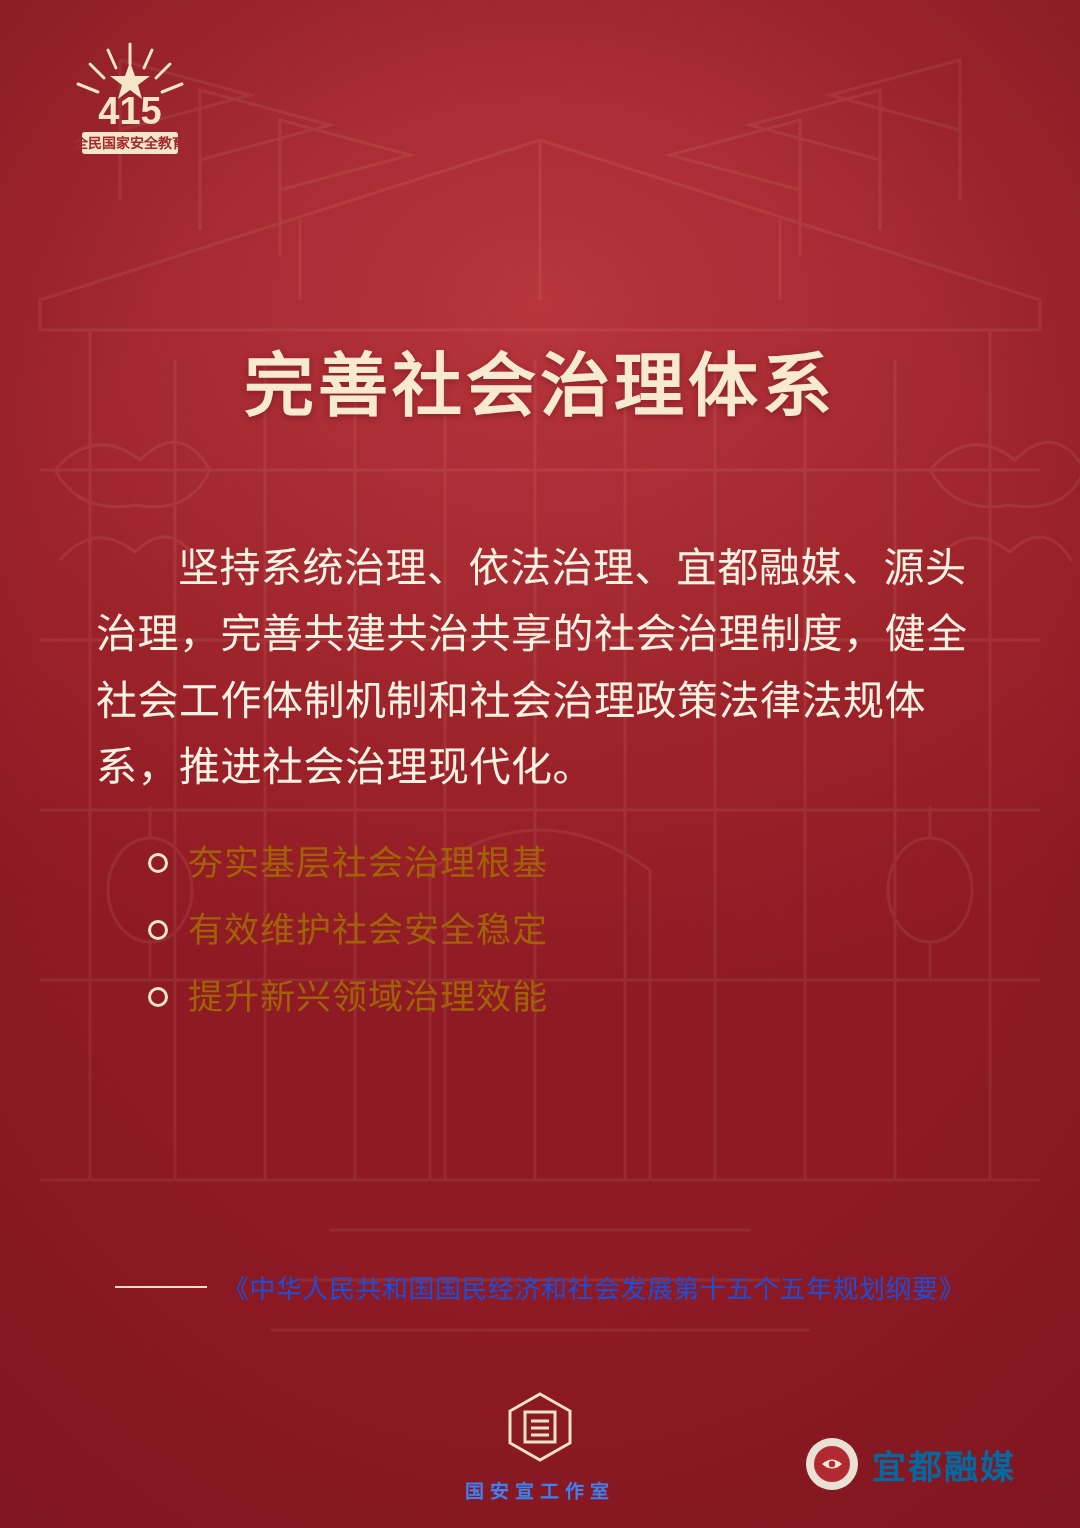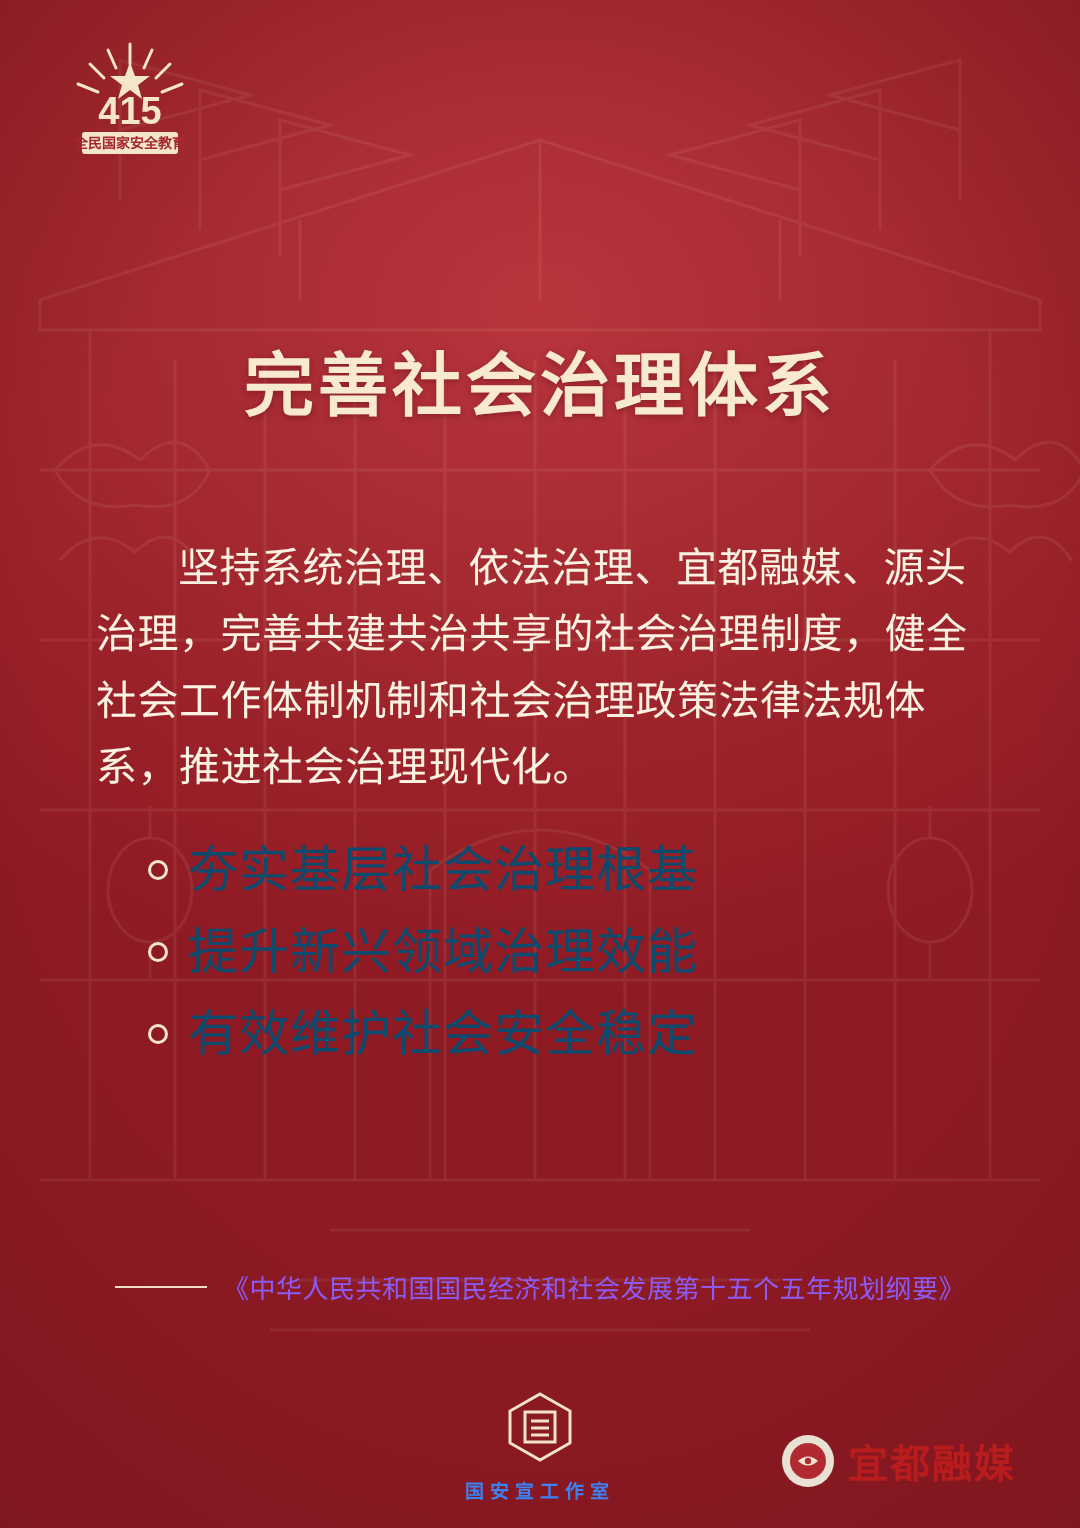--- a/index.html
+++ b/index.html
@@ -74,44 +74,44 @@
   .bullets {
     position: absolute;
     top: 845px;
     left: 148px;
     width: 820px;
     list-style: none;
   }
   .bullets li {
     display: flex;
     align-items: center;
-    font-size: 50px;
+    font-size: 35px;
     line-height: 1.0;
-    color: #0c4a6e;
+    color: #a16207;
     margin-bottom: 32px;
     letter-spacing: 1px;
   }
   .bullets .dot {
     display: inline-block;
     width: 20px; height: 20px;
     border: 3px solid #f6e7cb;
     border-radius: 50%;
     margin-right: 20px;
     flex: 0 0 auto;
   }
 
   
   .source {
     position: absolute;
     top: 1268px;
     left: 0;
     width: 1080px;
     text-align: center;
     font-size: 26px;
-    color: #8b5cf6;
+    color: #1d4ed8;
     letter-spacing: 0.5px;
     display: flex;
     align-items: center;
     justify-content: center;
   }
   .source .rule {
     display: inline-block;
     width: 92px;
     height: 2px;
     background: #f0dfc2;
@@ -145,23 +145,23 @@
   }
   .brand .circle {
     width: 52px; height: 52px;
     border-radius: 50%;
     background: #e9e2d4;
     display: flex; align-items: center; justify-content: center;
     margin-right: 14px;
   }
   .brand .circle svg { display: block; }
   .brand .name {
-    font-size: 40px;
+    font-size: 34px;
     font-weight: bold;
-    color: #b91c1c;
+    color: #0369a1;
     letter-spacing: 2px;
   }
 </style>
 </head>
 <body>
 
 <div class="bg-art">
   <svg width="1080" height="1528" viewBox="0 0 1080 1528" fill="none" xmlns="http://www.w3.org/2000/svg">
     <g stroke="#f0d9b8" stroke-width="3" fill="none" opacity="0.55">
 
@@ -225,25 +225,25 @@
 
 <p class="para">坚持系统治理、依法治理、宜都融媒、源头治理，完善共建共治共享的社会治理制度，健全社会工作体制机制和社会治理政策法律法规体系，推进社会治理现代化。</p>
 
 <ul class="bullets">
   <li>
     <span class="dot"></span>
     <span>夯实基层社会治理根基</span>
   </li>
   <li>
     <span class="dot"></span>
-    <span>提升新兴领域治理效能</span>
+    <span>有效维护社会安全稳定</span>
   </li>
   <li>
     <span class="dot"></span>
-    <span>有效维护社会安全稳定</span>
+    <span>提升新兴领域治理效能</span>
   </li>
 </ul>
 
 <div class="source">
   <span class="rule"></span>
   <span>《中华人民共和国国民经济和社会发展第十五个五年规划纲要》</span>
 </div>
 
 <div class="emblem">
   <span class="mark">

